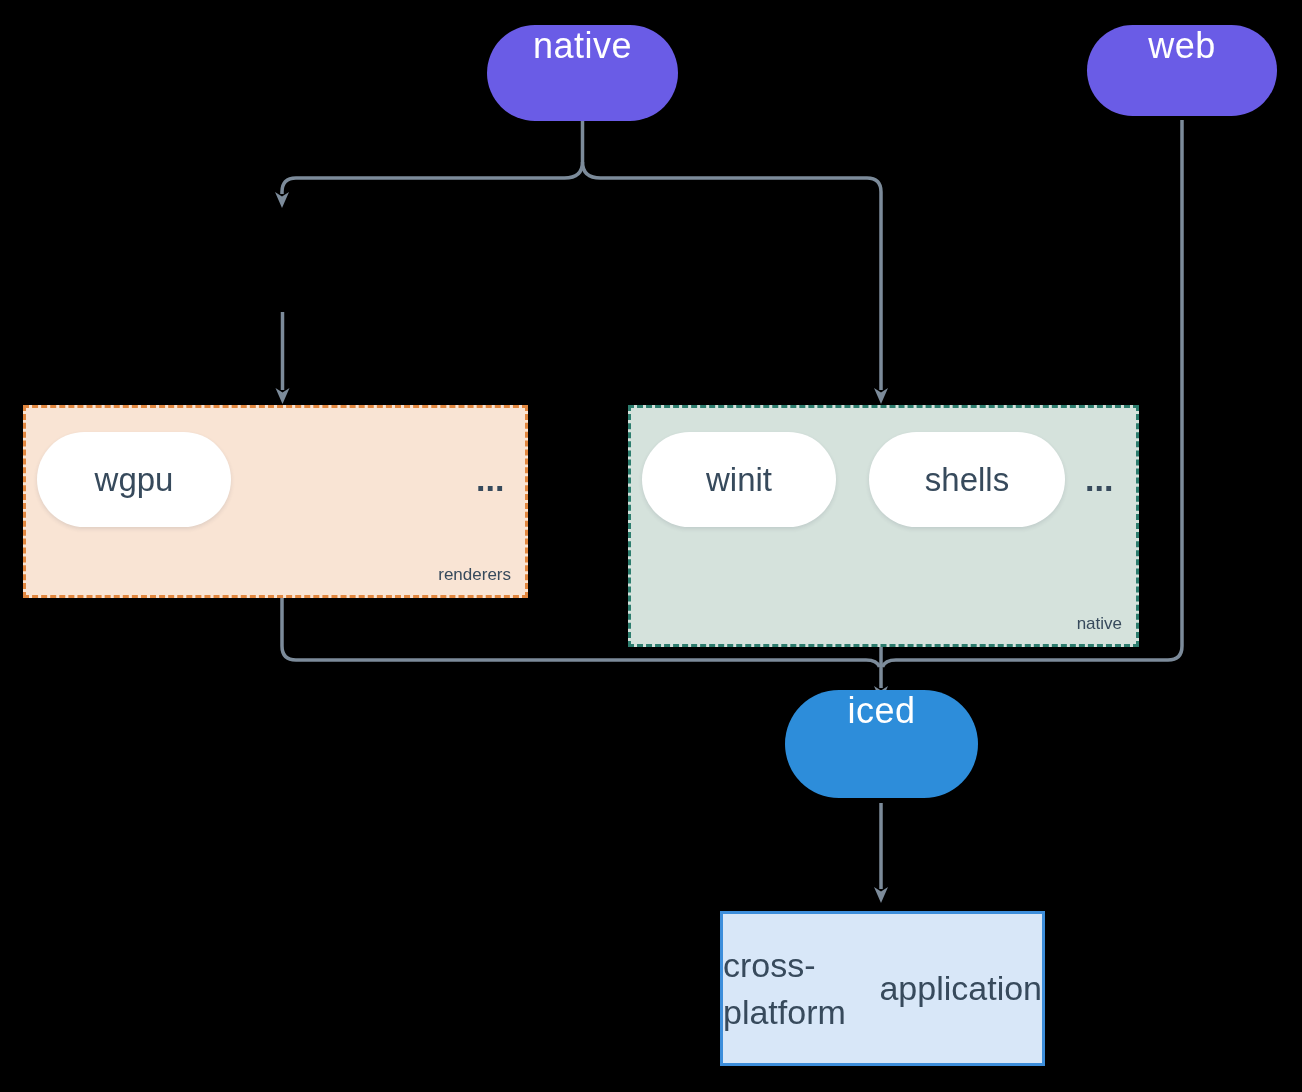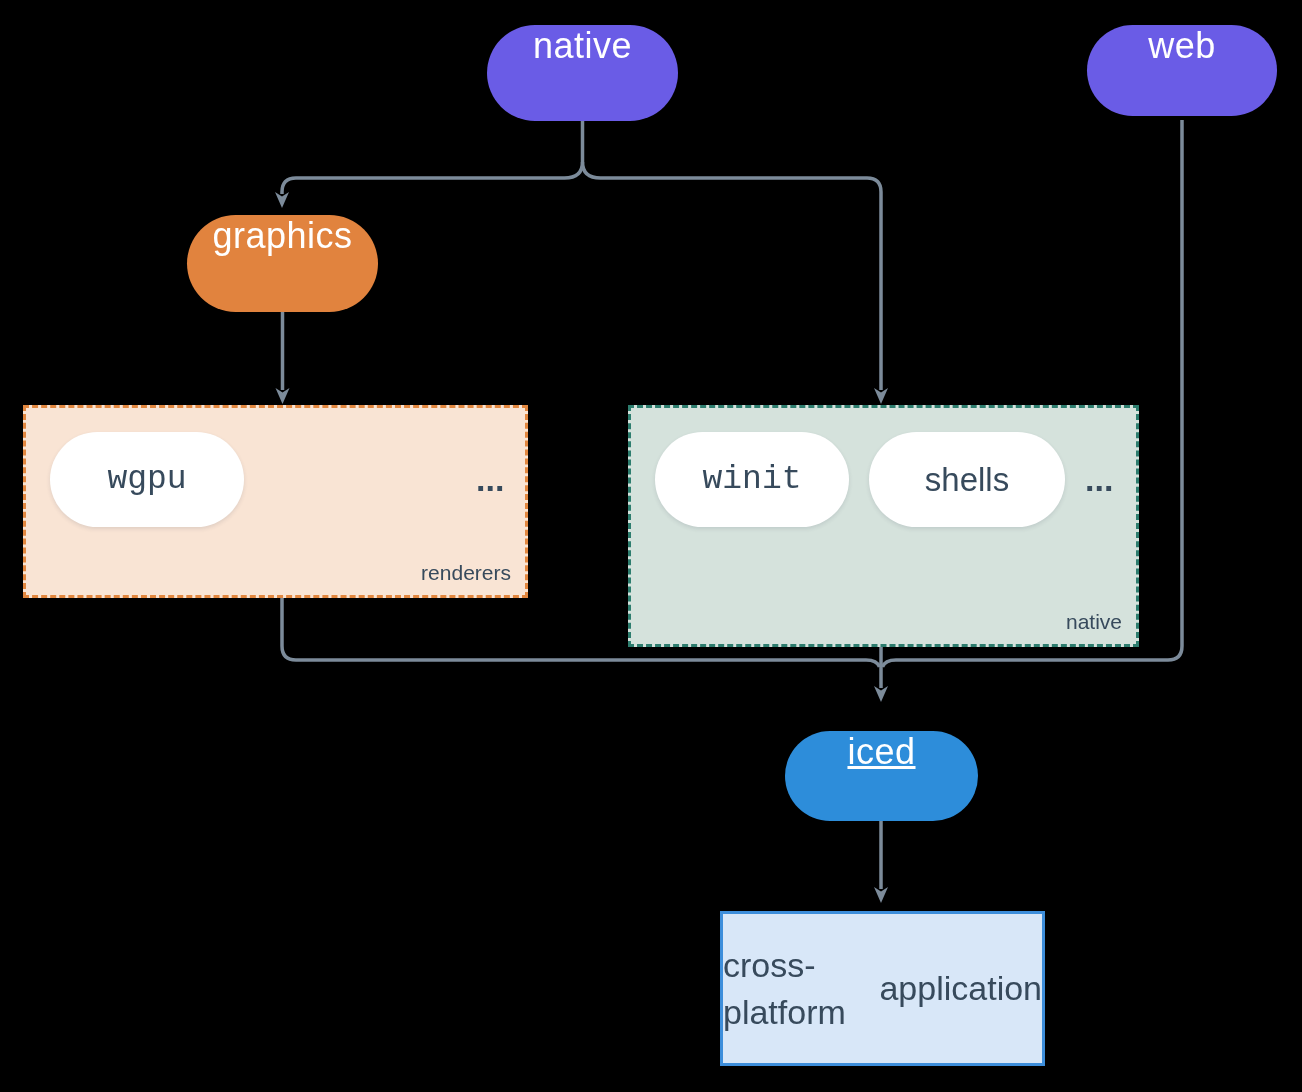--- a/index.html
+++ b/index.html
@@ -35,21 +35,21 @@
     align-items: flex-start;
     justify-content: center;
     border-radius: 60px;
     color: var(--pill-text, #ffffff);
     font-size: 36px;
     letter-spacing: 0.5px;
   }
   .node-native   { left: 487px;  top: 25px;  width: 191px; height: 96px; background: var(--purple, #6a5ce6); }
   .node-web      { left: 1087px; top: 25px;  width: 190px; height: 91px; background: var(--purple, #6a5ce6); }
   .node-graphics { left: 187px;  top: 215px; width: 191px; height: 97px; background: var(--orange, #e1833e); }
-  .node-iced     { left: 785px;  top: 731px; width: 193px; height: 90px; background: var(--blue, #2d8dda); text-decoration: underline; }
+  .node-iced     { left: 785px;  top: 690px; width: 193px; height: 108px; background: var(--blue, #2d8dda); }
   .group {
     position: absolute;
     box-sizing: border-box;
   }
   .group-renderers {
     left: 23px; top: 405px; width: 505px; height: 193px;
     background: var(--renderers-bg, #f9e4d4);
     border: 3px dashed var(--renderers-border, #e2873f);
   }
   .group-shells {
@@ -63,39 +63,39 @@
     height: 95px;
     background: var(--white, #ffffff);
     color: var(--ink, #374a5c);
     border-radius: 48px;
     display: flex;
     align-items: center;
     justify-content: center;
     font-size: 33px;
     box-shadow: 0 2px 4px rgba(40, 50, 70, 0.12);
   }
-  .g-item-1 { left: 24px;  width: 194px; font-family: Liberation Mono, monospace; }
+  .g-item-1 { left: 11px;  width: 194px; }
   .g-item-2 { left: 238px; width: 196px; }
   .ellipsis {
     position: absolute;
     top: 24px;
     height: 95px;
     left: 450px;
     display: flex;
     align-items: center;
     font-size: 34px;
     font-weight: 700;
     color: var(--ink, #374a5c);
   }
   .group-shells .ellipsis { left: 454px; }
   .group-label {
     position: absolute;
     right: 14px;
     bottom: 10px;
-    font-size: 21px;
+    font-size: 17px;
     color: var(--ink, #374a5c);
   }
   .app-box {
     position: absolute;
     left: 720px; top: 911px; width: 325px; height: 155px;
     box-sizing: border-box;
     background: var(--app-bg, #d8e7f8);
     border: 3px solid var(--app-border, #3d8edb);
     display: flex;
     flex-direction: row;
@@ -127,23 +127,20 @@
   </svg>
 
   <div class="pill node-native">
     <span>native</span>
   </div>
 
   <div class="pill node-web">
     <span>web</span>
   </div>
 
-  <div class="pill node-graphics">
-    <span>graphics</span>
-  </div>
 
   <div class="group group-renderers">
     <div class="item-pill g-item-1">
       <span>wgpu</span>
     </div>
     <div class="ellipsis">...</div>
     <div class="group-label">renderers</div>
   </div>
 
   <div class="group group-shells">

